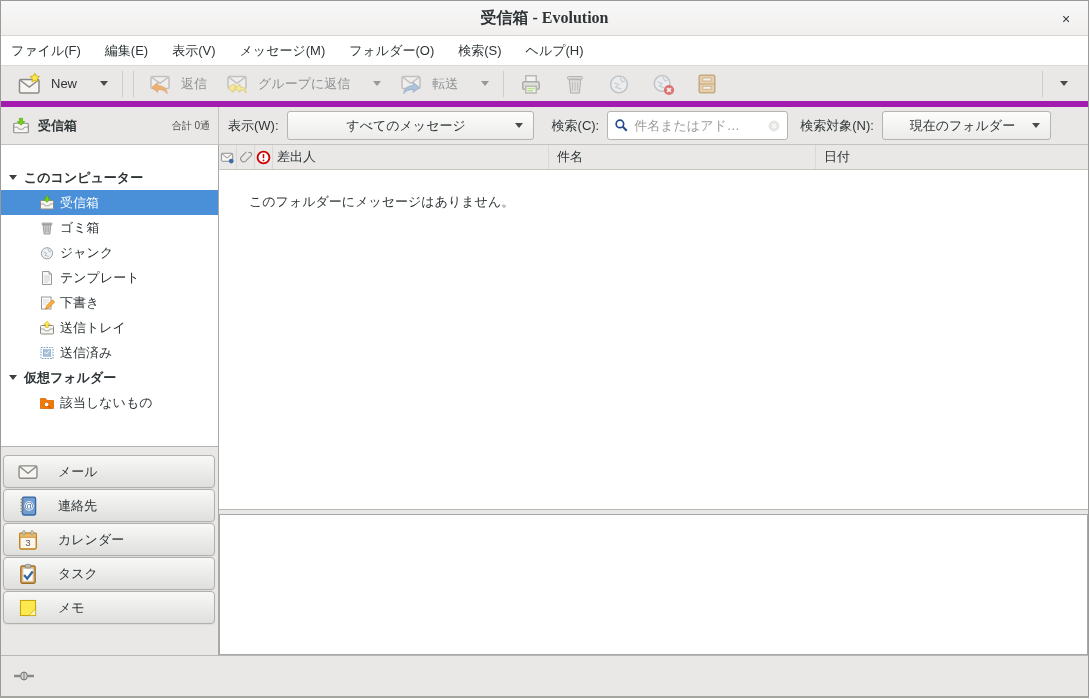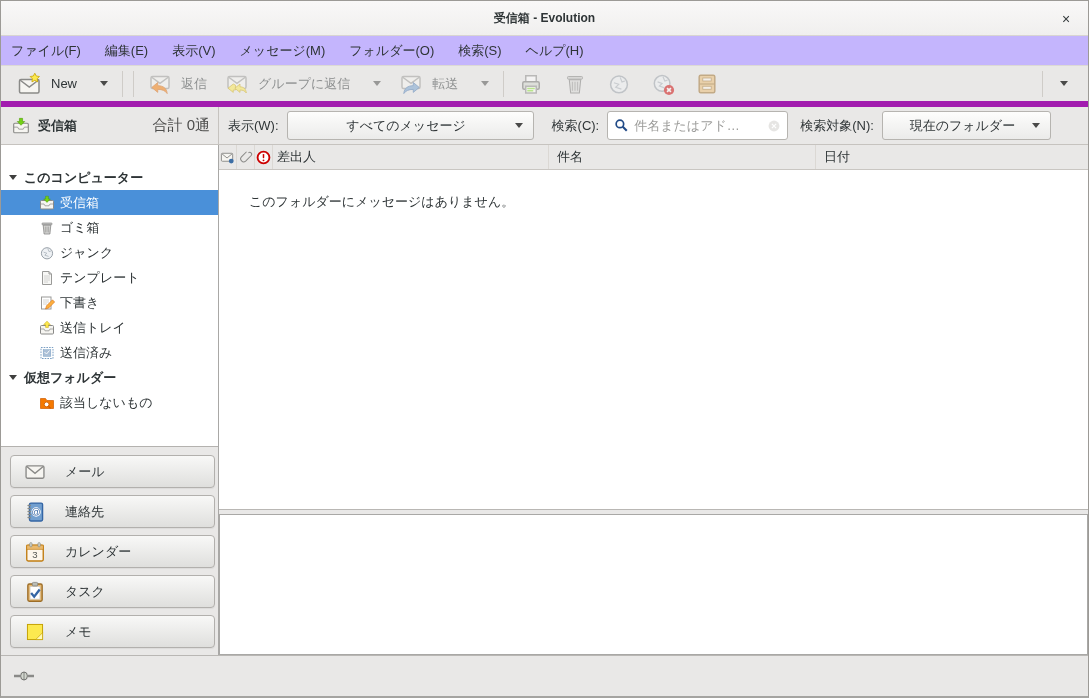--- a/index.html
+++ b/index.html
@@ -7,47 +7,47 @@
   body {
     font-family: "Liberation Sans","DejaVu Sans",sans-serif;
     font-size: 13px; color:#2e3436; background:#ffffff;
   }
   .window { position:relative; width:1089px; height:698px;
     border:1px solid #9c9a96; border-bottom:2px solid #a5a4a1; background:#e9e8e7; overflow:hidden; }
 
   
   .titlebar { height:35px; background:linear-gradient(#f9f8f8,#f0efee);
     border-bottom:1px solid #d8d5d1; display:flex; align-items:center; justify-content:center; position:relative; }
-  .title { font-weight:bold; font-size:12px; }
+  .title { font-weight:bold; font-size:16px;font-family:Liberation Serif, serif; }
   .close-btn { position:absolute; right:13px; top:9px; width:18px; height:18px;
     display:flex; align-items:center; justify-content:center; color:#33393b; font-size:14px; cursor:default; }
 
   
-  .menubar { height:30px; background:#c4b5fd; border-bottom:1px solid #dcd9d5;
+  .menubar { height:30px; background:#ffffff; border-bottom:1px solid #dcd9d5;
     display:flex; align-items:center; padding:0 10px; }
   .menu-item { padding:4px 12px 4px 0; margin-right:12px; white-space:nowrap; }
 
   
   .toolbar { height:41px; background:#e9e8e7; border-bottom:6px solid #a21caf;
     display:flex; align-items:center; padding:0 8px; }
   .tb-btn { display:flex; align-items:center; gap:9px; padding:5px 9px; border-radius:3px; white-space:nowrap; }
   .tb-btn.disabled { opacity:.5; }
   .tb-icon-btn { padding:5px 10px; }
   .tb-sep { width:1px; height:26px; background:#cfccc8; margin:0 5px; }
   .chev { width:0; height:0; border-left:4px solid transparent; border-right:4px solid transparent;
     border-top:5px solid #4a4a49; display:inline-block; }
   .tb-overflow { margin-left:auto; display:flex; align-items:center; }
 
   
   .folderbar { height:38px; background:#e9e8e7; border-bottom:1px solid #c6c3bf;
     display:flex; align-items:center; }
   .fb-left { width:218px; min-width:218px; height:100%; border-right:1px solid #c6c3bf;
     display:flex; align-items:center; padding:0 8px 0 11px; }
   .fb-folder-name { font-weight:bold; margin-left:8px; }
-  .fb-total { margin-left:auto; font-size:15px; color:#4d4d4c; white-space:nowrap; }
+  .fb-total { margin-left:auto; font-size:10px; color:#4d4d4c; white-space:nowrap; }
   .fb-label { margin-left:9px; white-space:nowrap; }
   .dropdown { height:29px; background:linear-gradient(#fdfdfc,#ebebea); border:1px solid #b6b4b0;
     border-radius:3px; display:flex; align-items:center; margin-left:8px; padding:0 10px; }
   .dropdown .dd-text { flex:1; text-align:center; white-space:nowrap; overflow:hidden; }
   .dd-show { width:247px; }
   .dd-scope { width:169px; margin-right:9px; }
   .searchbox { height:29px; width:181px; background:#ffffff; border:1px solid #b6b4b0; border-radius:3px;
     display:flex; align-items:center; margin-left:8px; padding:0 6px; gap:5px; }
   .searchbox input { border:none; outline:none; flex:1; min-width:0; font:inherit; color:#8b5cf6; background:transparent; }
   .searchbox input::placeholder { color:#9b9b99; opacity:1; }
@@ -56,21 +56,21 @@
   .content { display:flex; height:510px; }
   .sidebar { width:218px; min-width:218px; border-right:1px solid #a9a8a6; background:#e9e8e7;
     display:flex; flex-direction:column; }
   .folder-tree { height:302px; background:#ffffff; border-bottom:1px solid #b4b2af; padding-top:20px; }
   .tree-row { height:25px; display:flex; align-items:center; }
   .tree-group { padding-left:8px; font-weight:bold; gap:7px; }
   .tree-item { padding-left:38px; gap:5px; }
   .tree-item.selected { background:#4a90d9; color:#ffffff; }
   .expander { width:0; height:0; border-left:4px solid transparent; border-right:4px solid transparent;
     border-top:5px solid #3f3f3e; }
-  .switcher { flex:1; padding:8px 3px 0 9px; display:flex; flex-direction:column; gap:7px; }
+  .switcher { flex:1; padding:8px 3px 0 2px; display:flex; flex-direction:column; gap:1px; }
   .sw-btn { height:33px; background:linear-gradient(#f8f8f7,#dfdfdd); border:1px solid #b2b0ad; border-radius:4px;
     display:flex; align-items:center; padding-left:13px; gap:19px; box-shadow:0 1px 1px rgba(0,0,0,.06); }
 
   .main { flex:1; display:flex; flex-direction:column; background:#ffffff; }
   .list-header { height:25px; background:#e9e8e7; border-bottom:1px solid #c9c6c2; display:flex; align-items:center;text-align:right; }
   .hc { height:100%; display:flex; align-items:center; border-right:1px solid #dbd8d4; padding:0 2px; }
   .hc-icon { width:18px; justify-content:center; }
   .hc-from { width:276px; padding-left:4px; }
   .hc-subject { width:267px; padding-left:8px; }
   .hc-date { flex:1; padding-left:8px; border-right:none; }

